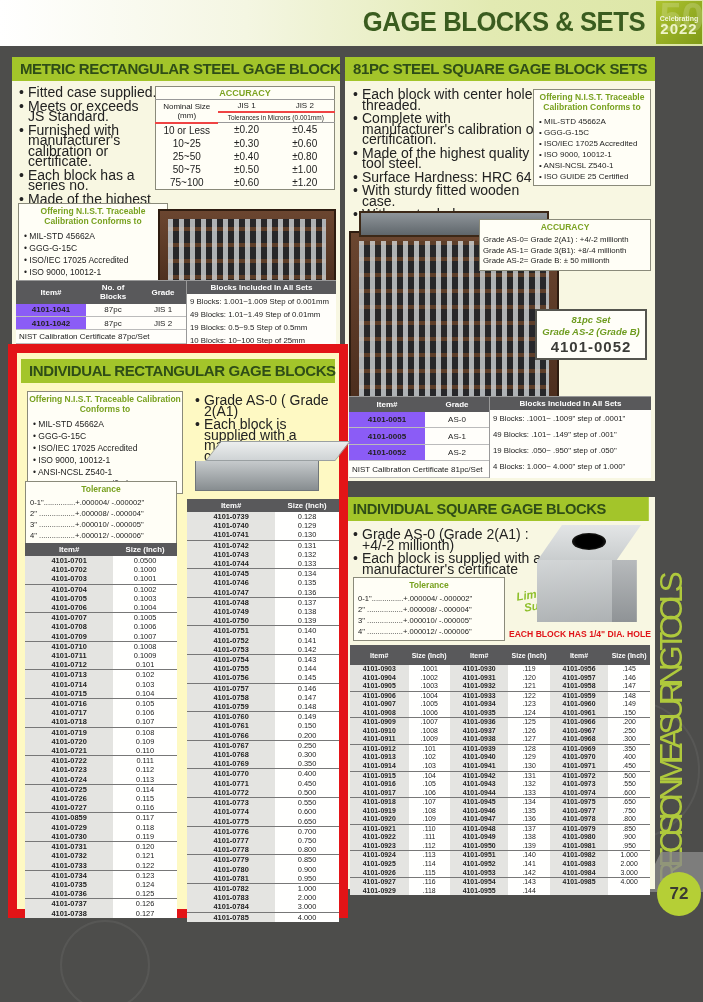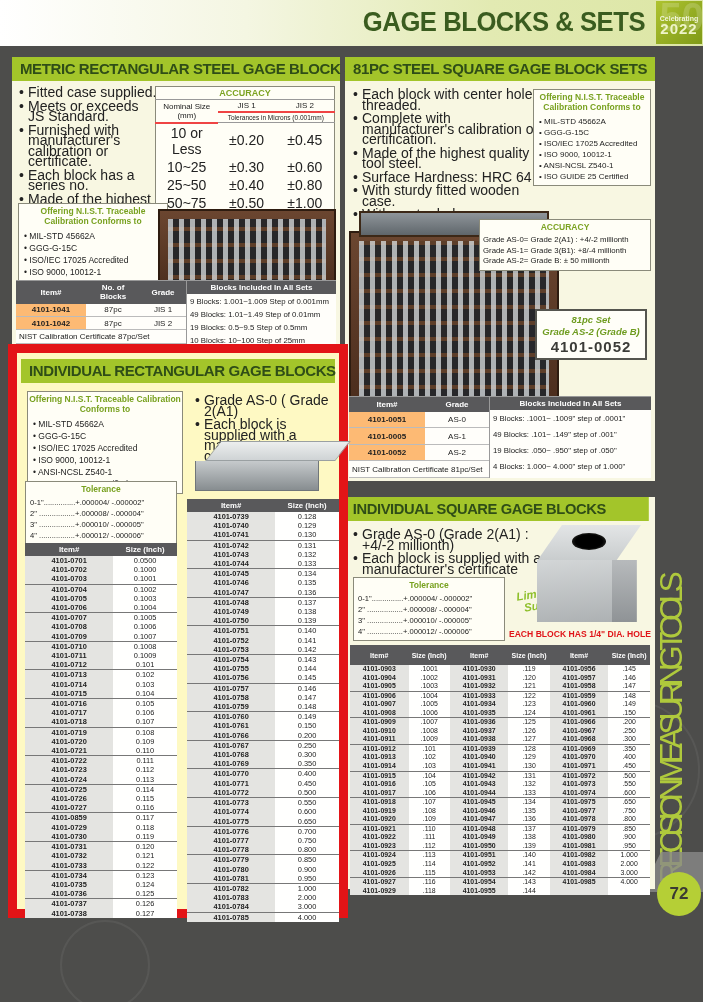--- a/index.html
+++ b/index.html
@@ -44,30 +44,30 @@
   .greenhead { color:#78a11f; font-weight:bold; text-align:center; font-size:8.5px; line-height:10px; padding:2px 1px; }
   .nist-items { list-style:none; font-size:8.5px; line-height:12px; padding:2px 4px 3px 5px; }
   .nist-items li::before { content:"• "; }
 
   table { border-collapse:collapse; }
   .acc-table { width:100%; font-size:8px; text-align:center; }
   .acc-table th, .acc-table td { font-weight:normal; padding:1px 2px; }
   .acc-table .acc-title { color:#7ca322; font-weight:bold; font-size:9px; border-bottom:1px solid #999; }
   .acc-table .hdr { border-bottom:2px solid #ef4444; font-size:8px; }
   .acc-table .sub { font-size:6.5px; border-bottom:1px solid #999; }
-  .acc-table td { font-size:14px; }
+  .acc-table td { font-size:10px; }
 
   .dark-hd { background:#59595b; color:#fff; font-weight:bold;padding-left:32px; }
 
   
   .set-table-wrap { position:absolute; display:flex; font-size:8px; background:#fffefa; border-top:1px solid #999; }
   .set-left table { width:100%; height:100%; }
   .set-left th { font-size:8px; padding:1px 2px; }
   .set-left td { text-align:center; padding:1px 2px; border-bottom:1px solid #bbb; }
-  .set-left td.item { background:#fdba74; font-weight:bold; }
+  .set-left td.item { background:#8b5cf6; font-weight:bold; }
   .set-left .foot { font-size:8px; text-align:left; padding:1px 3px; }
   .set-right { border-left:1px solid #999; }
   .set-right .hd { text-align:center; font-size:8px; padding:2px 2px; }
   .set-right ul { list-style:none; font-size:7.8px; padding:3px 3px; }
   .set-right li { margin-bottom:4px; white-space:nowrap; }
 
   
   .itemtable { font-size:7.4px; background:#fff; width:100%; table-layout:fixed; }
   .itemtable th { font-size:7.8px; height:13px; }
   .itemtable td { height:9.2px; line-height:9.2px; padding:0 2px; text-align:center; overflow:hidden; }

